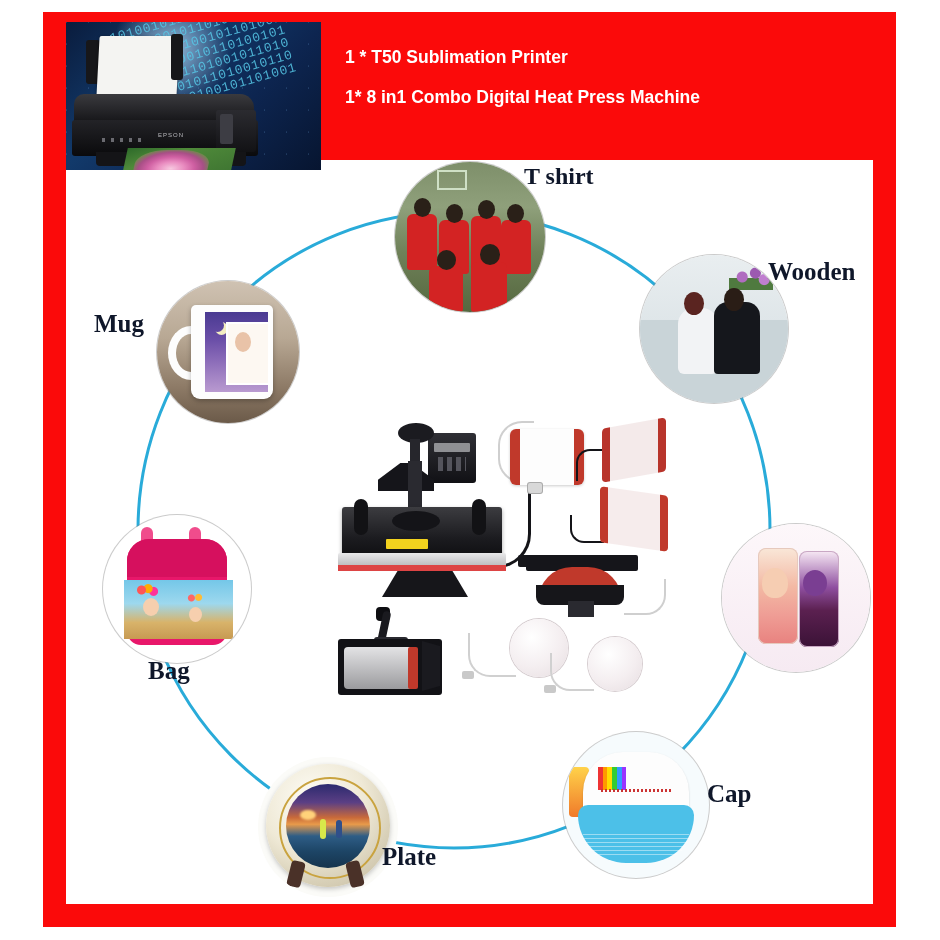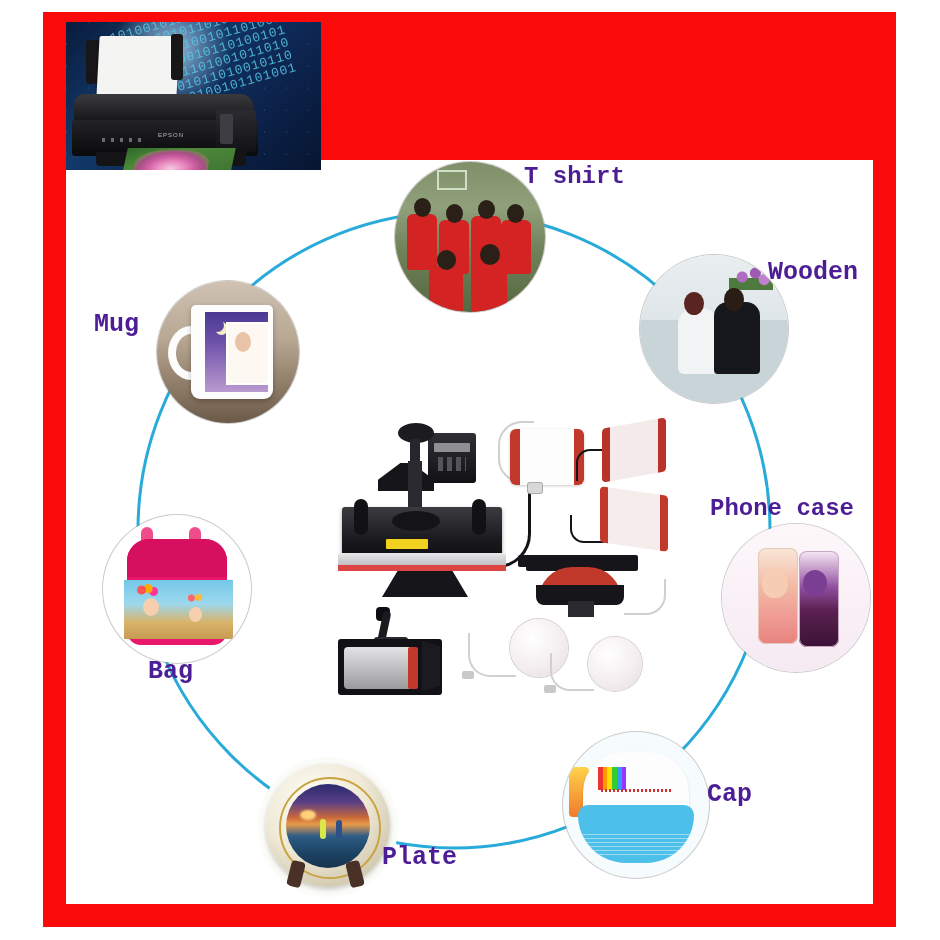--- a/index.html
+++ b/index.html
@@ -54,21 +54,21 @@
   .hdr p.l2{margin-top:19px;}
 
   
   .ring{position:absolute;left:66px;top:160px;width:807px;height:744px;}
 
   
   .node{position:absolute;border-radius:50%;overflow:hidden;
     box-shadow:0 0 0 1px rgba(140,140,140,.45);background:#fff;}
   .node .ph{position:absolute;inset:0;}
 
-  .lbl{position:absolute;color:#4c1d95;font-weight:bold;font-family:Liberation Mono, monospace;
+  .lbl{position:absolute;color:#0f172a;font-weight:bold;font-family:Liberation Serif, serif;
     white-space:nowrap;}
 
   
   .tsh{background:linear-gradient(180deg,#7e8f6a 0%,#8fa07b 30%,#6f8159 60%,#55683f 100%);}
   .tsh .person{position:absolute;background:#d32323;border-radius:6px 6px 3px 3px;}
   .tsh .head{position:absolute;background:#2a2018;border-radius:50%;}
   .tsh .hoop{position:absolute;left:42px;top:8px;width:26px;height:16px;border:2px solid #cfe0c6;}
 
   
   .wood{background:linear-gradient(180deg,#e9eef0 0%,#dfe6e9 45%,#cfd8dc 100%);}
@@ -272,20 +272,22 @@
     <div class="pr-tank"></div>
     <div class="pr-tankhl"></div>
     <div class="pr-btns"></div>
     <div class="pr-logo">EPSON</div>
     <div class="pr-tray"></div>
     <div class="pr-print"></div>
     <div class="pr-flower"></div>
   </div>
 
   <div class="hdr">
+    <p class="l1">1 * T50 Sublimation Printer</p>
+    <p class="l2">1* 8 in1 Combo Digital Heat Press Machine</p>
   </div>
 
   <svg class="ring" viewBox="0 0 807 744">
     <ellipse cx="388" cy="370" rx="316" ry="318" fill="none" stroke="#29abd9" stroke-width="3"></ellipse>
   </svg>
 
   <div class="node tsh" style="left:395px;top:162px;width:150px;height:150px;">
     <div class="ph">
       <div class="hoop"></div>
       <div class="person" style="left:12px;top:52px;width:30px;height:56px;"></div>
@@ -317,21 +319,20 @@
   <div class="lbl" style="left:768px;top:258px;font-size:25px;">Wooden</div>
 
   <div class="node pcase" style="left:722px;top:524px;width:148px;height:148px;">
     <div class="ph">
       <div class="c1"></div>
       <div class="fh1"></div>
       <div class="c2"></div>
       <div class="fh2"></div>
     </div>
   </div>
-  <div class="lbl" style="left:710px;top:495px;font-size:24px;">Phone case</div>
 
   <div class="node cap" style="left:563px;top:732px;width:146px;height:146px;">
     <div class="ph">
       <div class="mesh"></div>
       <div class="crown"></div>
       <div class="logo"></div>
       <div class="tiny"></div>
       <div class="brim"></div>
       <div class="brimline"></div>
     </div>

